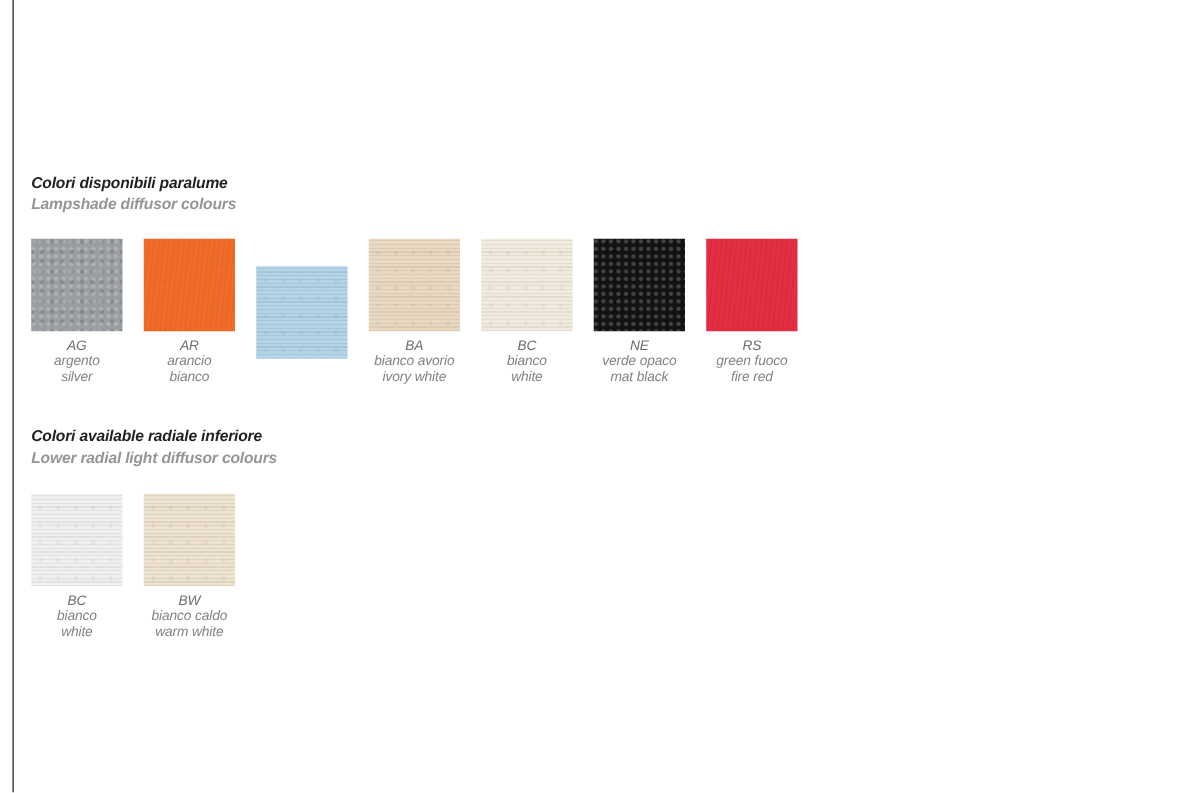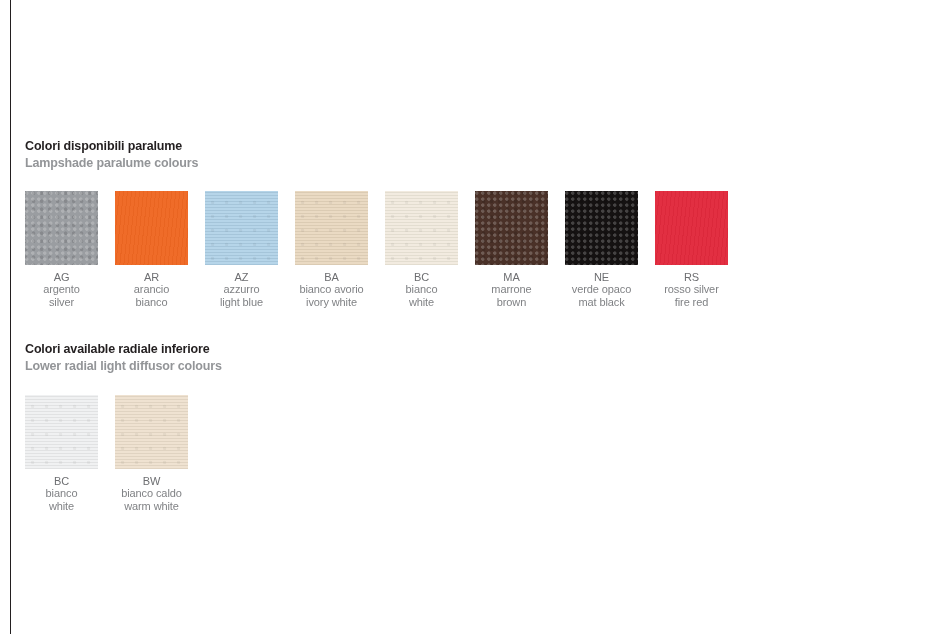--- a/index.html
+++ b/index.html
@@ -25,20 +25,21 @@
     height: 634px;
     background: #231f20;
   }
 
   .sheet {
     position: absolute;
     left: 0;
     top: 0;
     width: 890px;
     height: 634px;
+    font-style: italic;
   }
 
   .section {
     position: absolute;
     left: 25px;
   }
   .section-a { top: 138px; }
   .section-b { top: 341px; }
 
   .sec-title {
@@ -137,21 +138,21 @@
 </style>
 </head>
 <body>
 
 <div class="sheet">
 
   <div class="left-rule"></div>
 
   <div class="section section-a">
     <div class="sec-title">Colori disponibili paralume</div>
-    <div class="sec-subtitle">Lampshade paralume colours</div>
+    <div class="sec-subtitle">Lampshade diffusor colours</div>
   </div>
 
   <div class="swatch-row row-a" id="row-a">
       <div class="swatch-cell">
         <div class="swatch-chip grain-fine" style="background: rgb(154, 157, 161);"></div>
         <div class="swatch-caption">
           <span class="cap-code">AG</span>
           <span class="cap-it">argento</span>
           <span class="cap-en">silver</span>
         </div>
@@ -159,63 +160,50 @@
       <div class="swatch-cell">
         <div class="swatch-chip grain-flat" style="background: rgb(239, 103, 34);"></div>
         <div class="swatch-caption">
           <span class="cap-code">AR</span>
           <span class="cap-it">arancio</span>
           <span class="cap-en">bianco</span>
         </div>
       </div>
       <div class="swatch-cell">
         <div class="swatch-chip grain-ribbed" style="background: rgb(174, 208, 230);"></div>
-        <div class="swatch-caption">
-          <span class="cap-code">AZ</span>
-          <span class="cap-it">azzurro</span>
-          <span class="cap-en">light blue</span>
-        </div>
       </div>
       <div class="swatch-cell">
         <div class="swatch-chip grain-ribbed" style="background: rgb(231, 214, 189);"></div>
         <div class="swatch-caption">
           <span class="cap-code">BA</span>
           <span class="cap-it">bianco avorio</span>
           <span class="cap-en">ivory white</span>
         </div>
       </div>
       <div class="swatch-cell">
         <div class="swatch-chip grain-ribbed" style="background: rgb(240, 233, 220);"></div>
         <div class="swatch-caption">
           <span class="cap-code">BC</span>
           <span class="cap-it">bianco</span>
           <span class="cap-en">white</span>
         </div>
       </div>
       <div class="swatch-cell">
-        <div class="swatch-chip grain-fine" style="background: rgb(74, 49, 40);"></div>
-        <div class="swatch-caption">
-          <span class="cap-code">MA</span>
-          <span class="cap-it">marrone</span>
-          <span class="cap-en">brown</span>
-        </div>
-      </div>
-      <div class="swatch-cell">
         <div class="swatch-chip grain-fine" style="background: rgb(21, 18, 18);"></div>
         <div class="swatch-caption">
           <span class="cap-code">NE</span>
           <span class="cap-it">verde opaco</span>
           <span class="cap-en">mat black</span>
         </div>
       </div>
       <div class="swatch-cell">
         <div class="swatch-chip grain-flat" style="background: rgb(225, 41, 60);"></div>
         <div class="swatch-caption">
           <span class="cap-code">RS</span>
-          <span class="cap-it">rosso silver</span>
+          <span class="cap-it">green fuoco</span>
           <span class="cap-en">fire red</span>
         </div>
       </div>
     </div>
 
   <div class="section section-b">
     <div class="sec-title">Colori available radiale inferiore</div>
     <div class="sec-subtitle">Lower radial light diffusor colours</div>
   </div>
 

